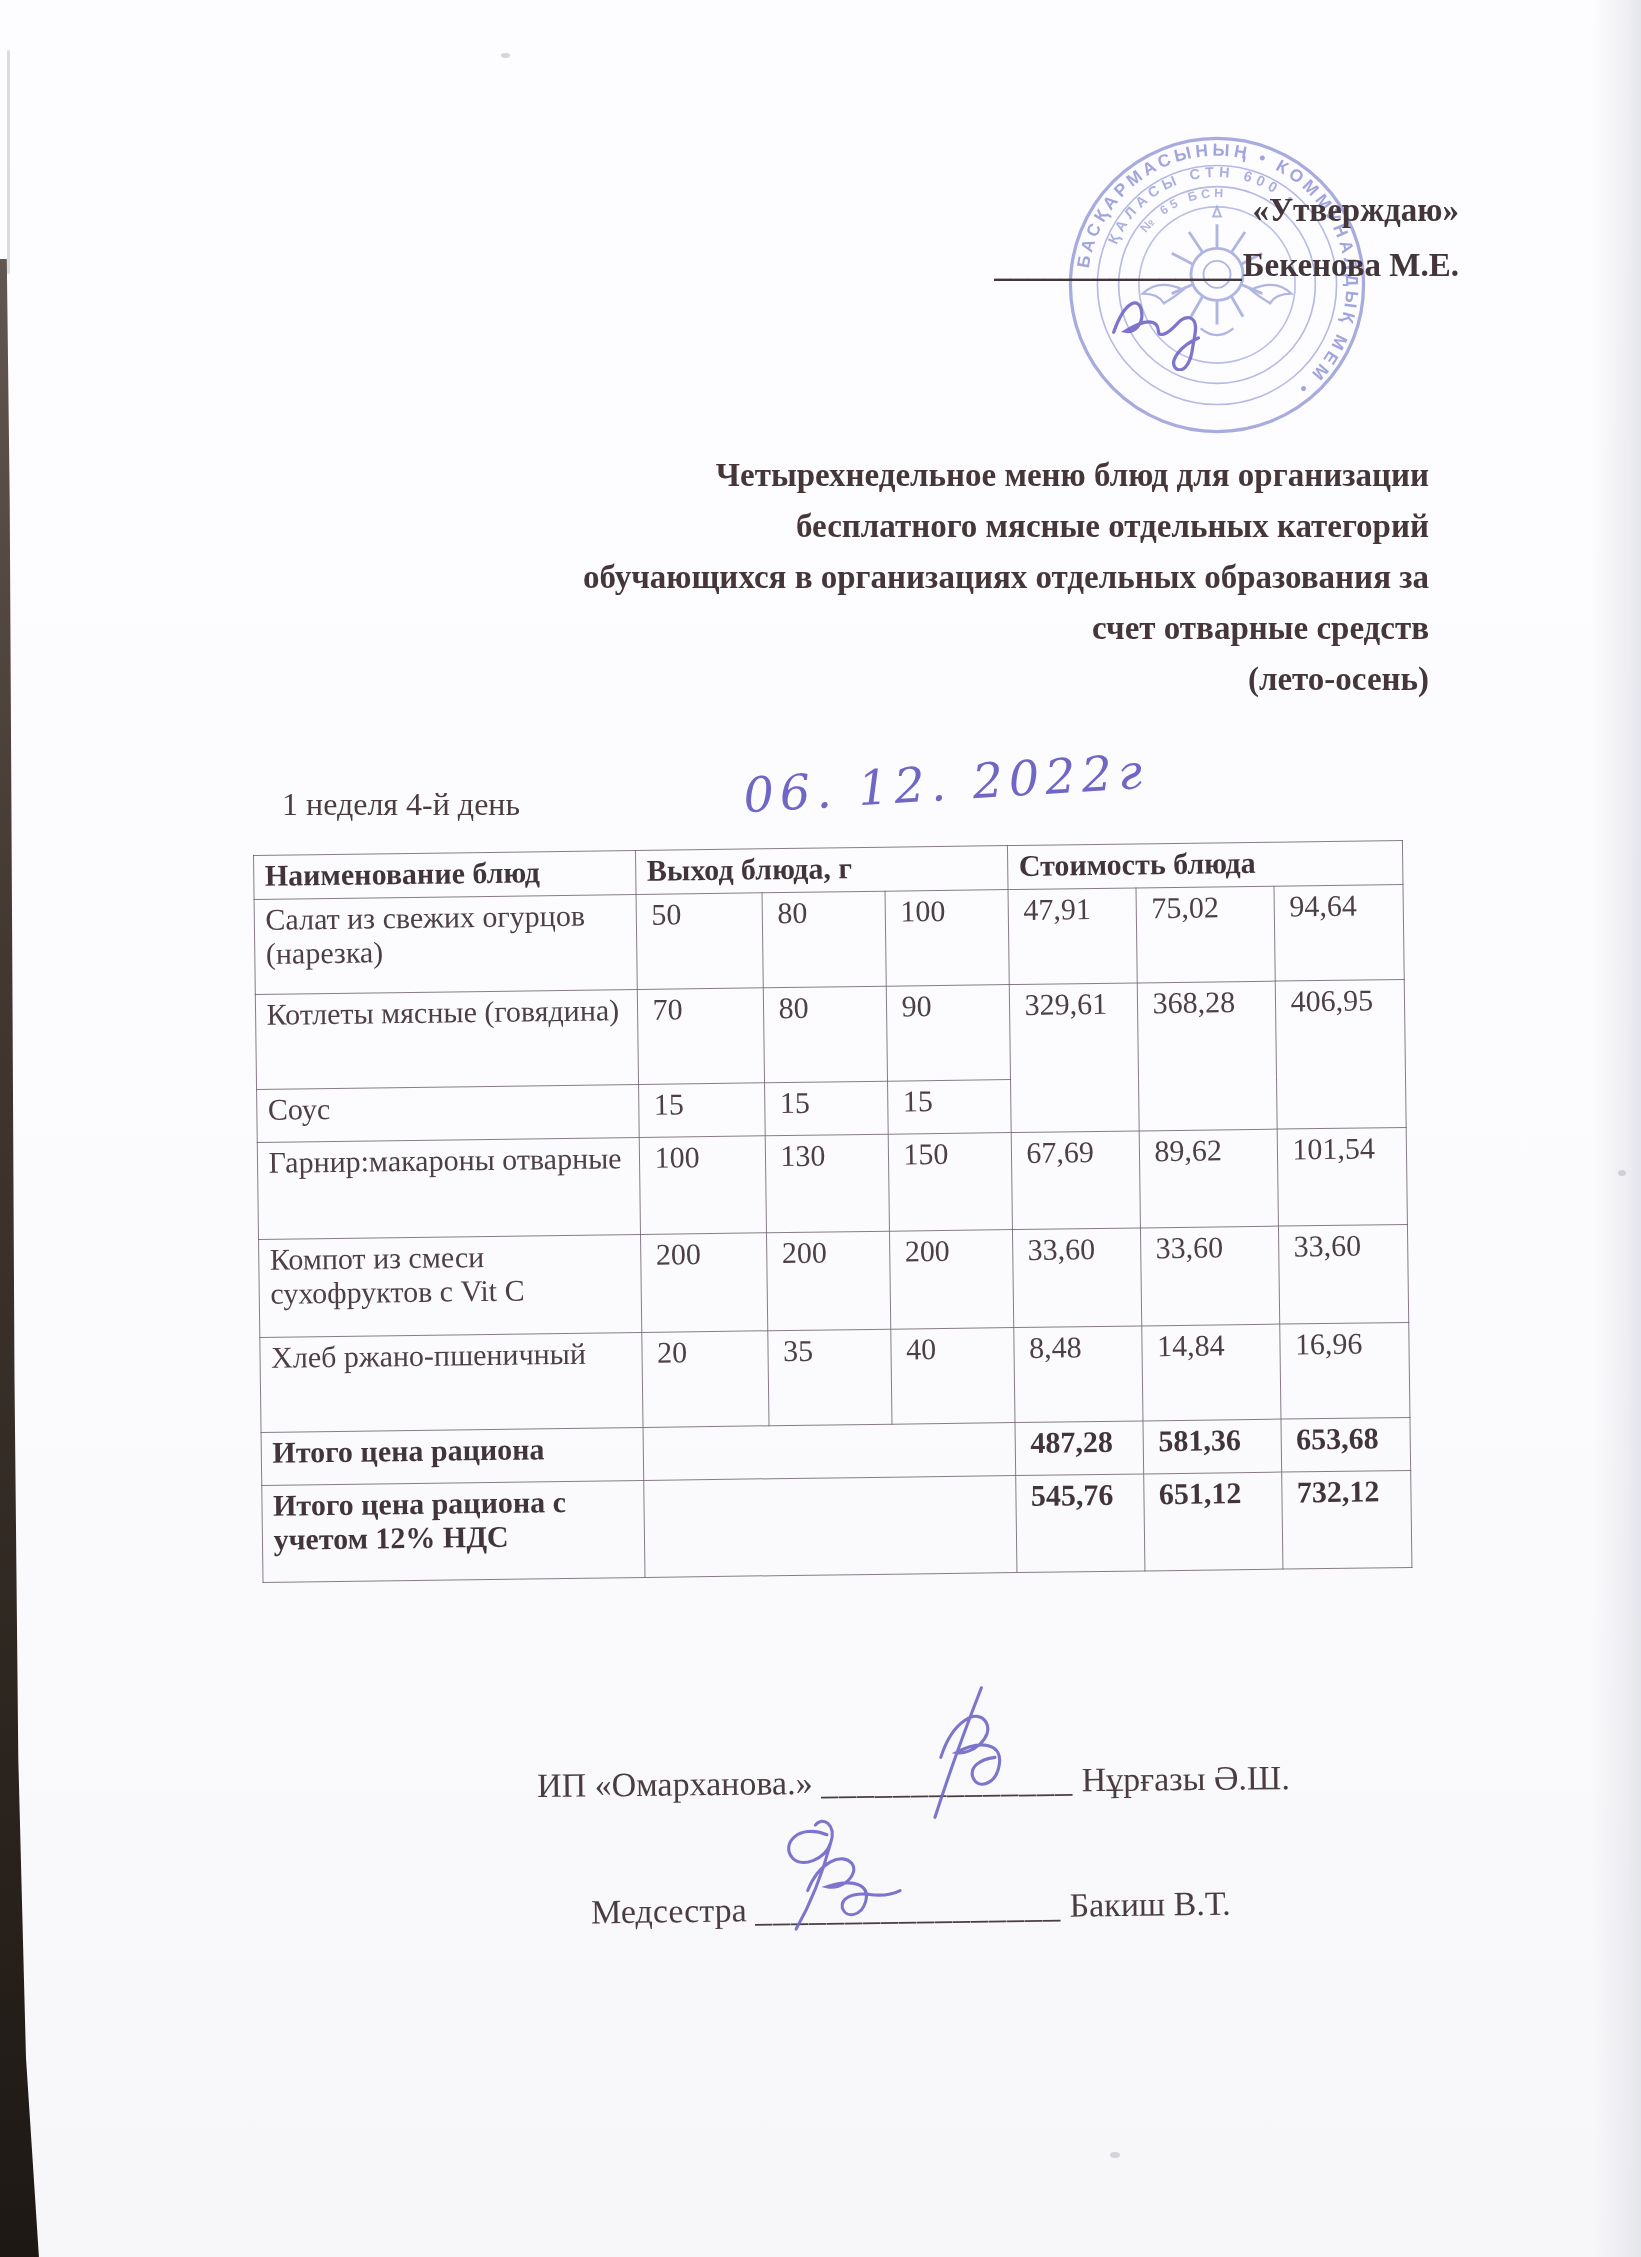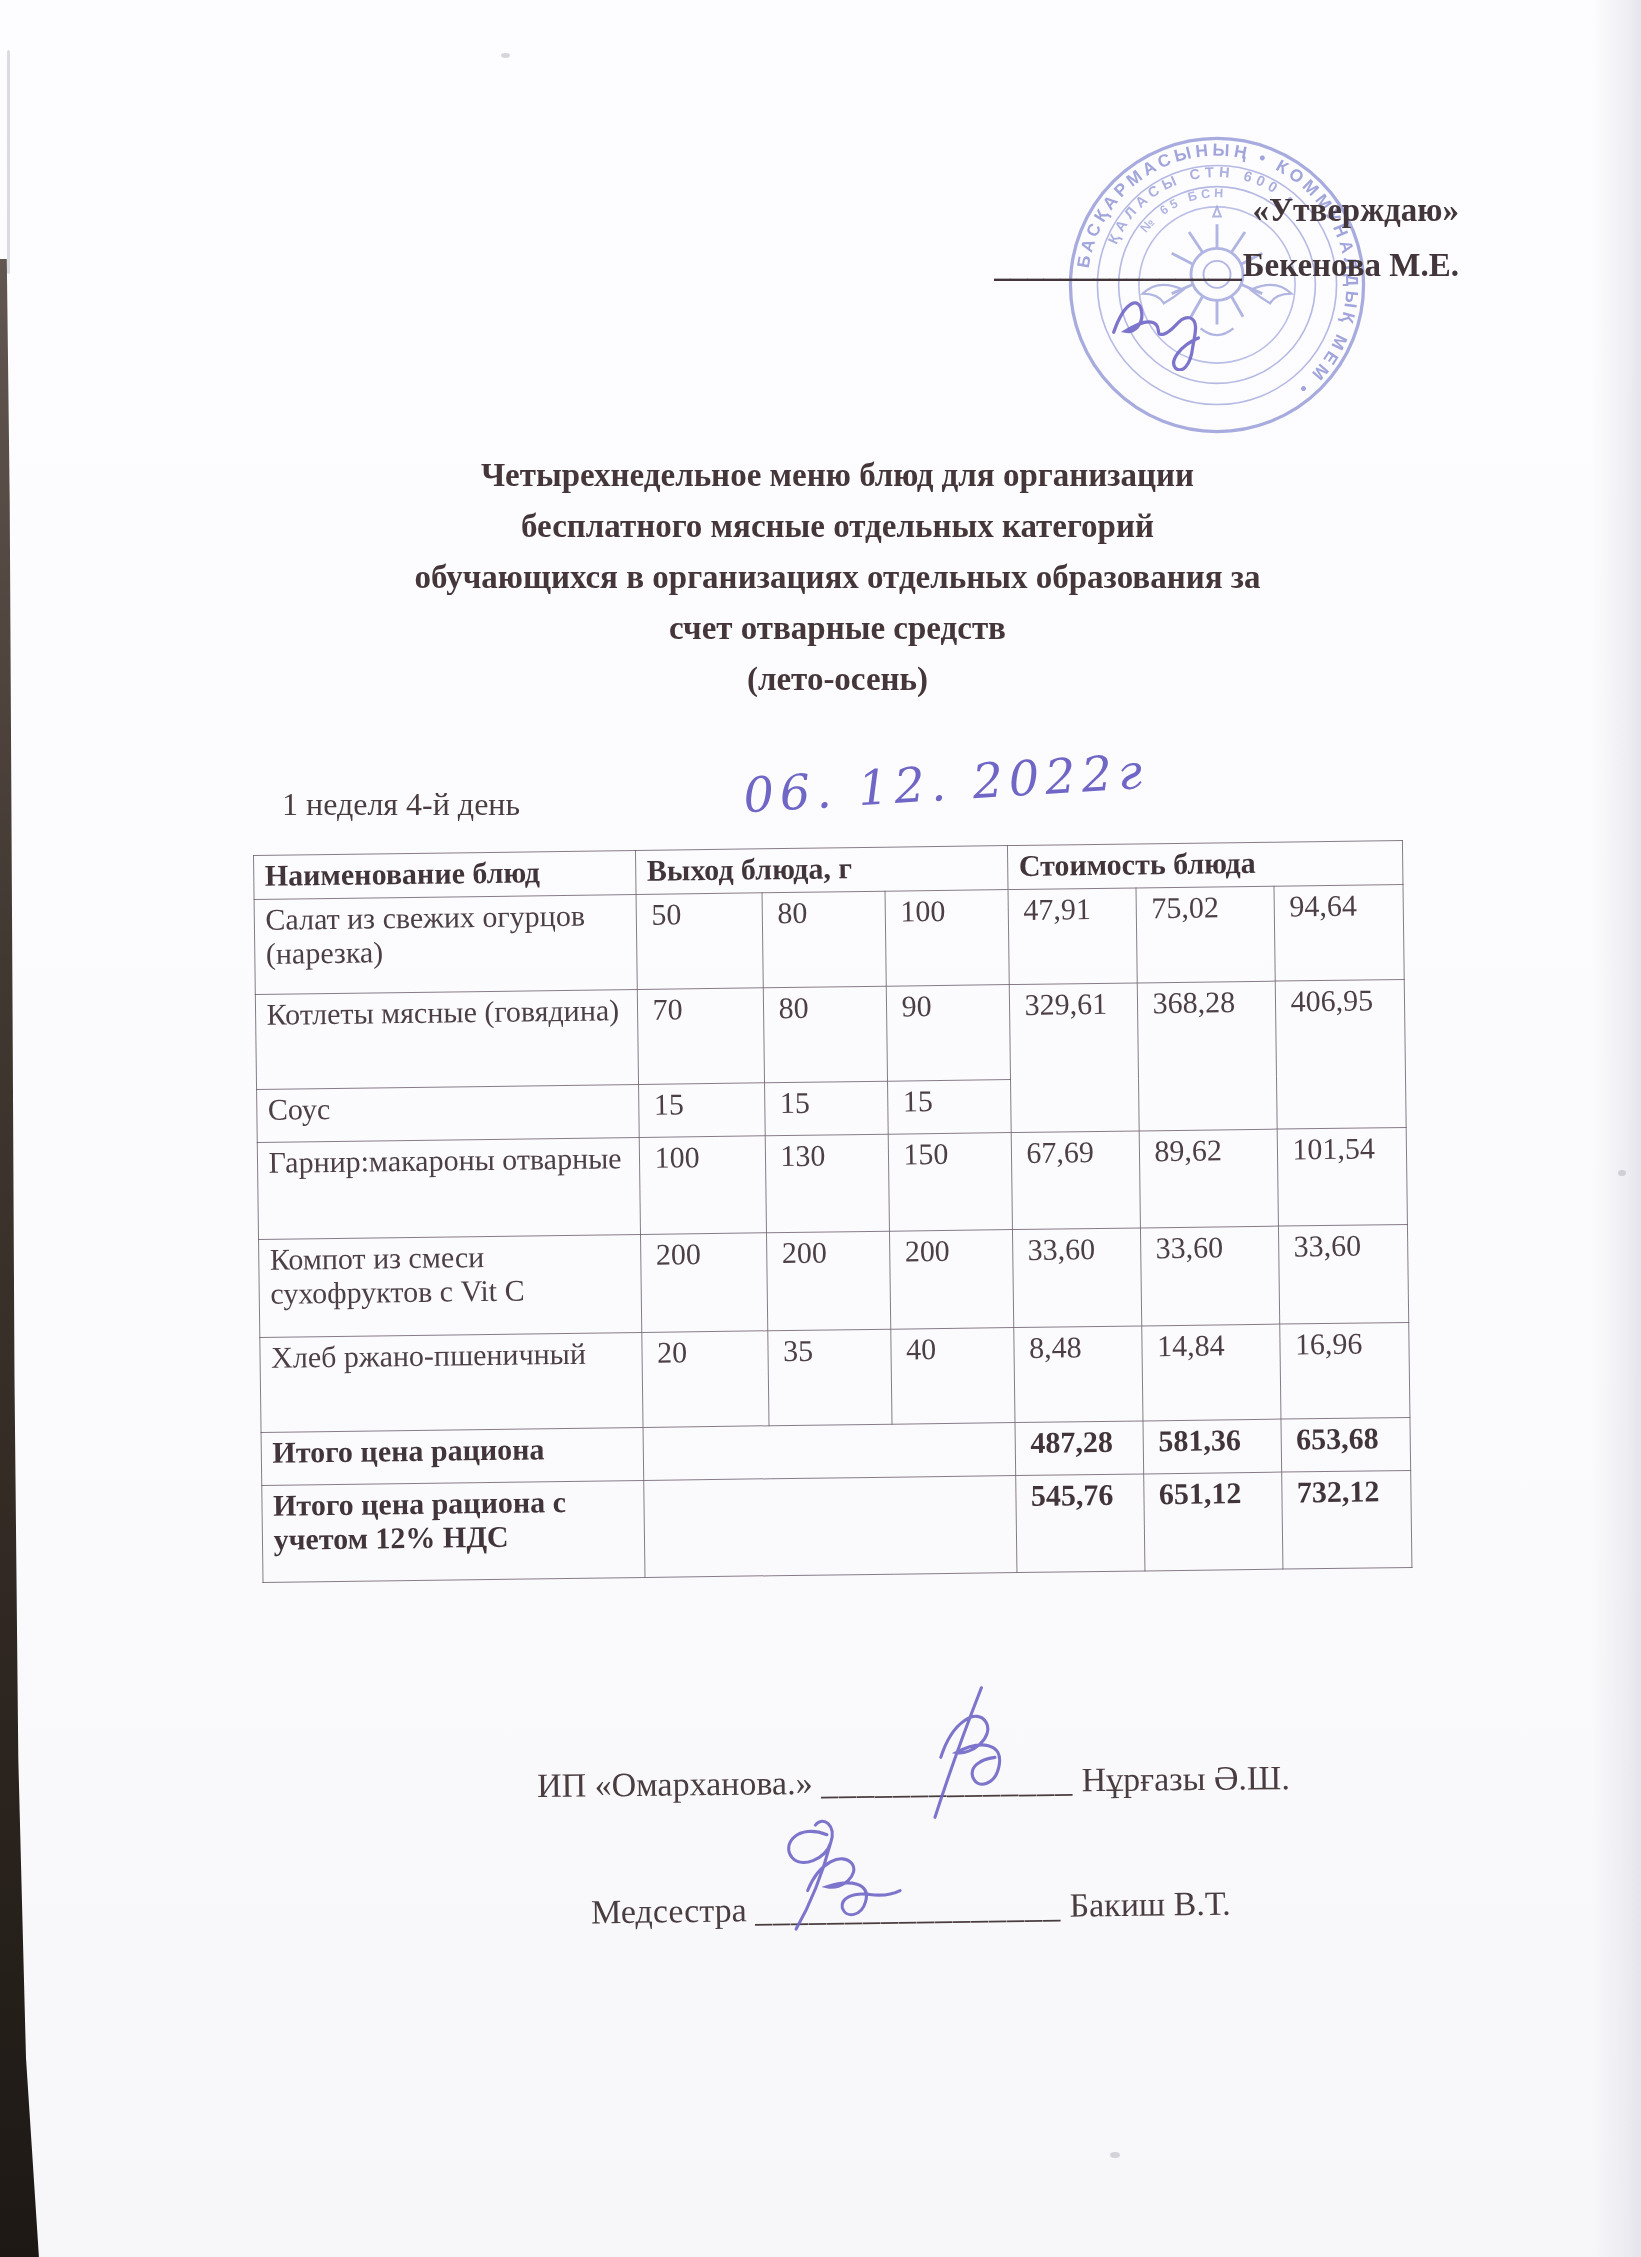--- a/index.html
+++ b/index.html
@@ -32,21 +32,21 @@
   
   .stamp{position:absolute;left:1056px;top:124px;width:322px;height:322px;z-index:1;opacity:.82;filter:blur(0.4px);}
 
   
   .approval{position:absolute;top:183px;right:182px;z-index:2;text-align:right;
     font-weight:bold;font-size:33px;line-height:55px;color:#43363a;white-space:nowrap;}
   .approval .name{margin-left:1px;}
   .sig-director{position:absolute;left:1106px;top:278px;z-index:3;}
 
   
-  .doc-title{position:absolute;left:246px;top:450px;width:1183px;z-index:2;text-align:center;
+  .doc-title{position:absolute;left:246px;top:450px;width:1183px;z-index:2;text-align:right;
     font-weight:bold;font-size:33px;line-height:51px;color:#453739;}
 
   
   .week-label{position:absolute;left:282px;top:786px;font-size:32px;color:#4a3d40;}
   .hand-date{position:absolute;left:743px;top:755px;font-size:48px;font-style:italic;
     color:#6f66c6;font-family:"DejaVu Serif",serif;letter-spacing:5.8px;
     transform:rotate(-3.5deg);white-space:nowrap;}
 
   
   .menu-table{position:absolute;left:253px;top:855px;z-index:2;border-collapse:collapse;

